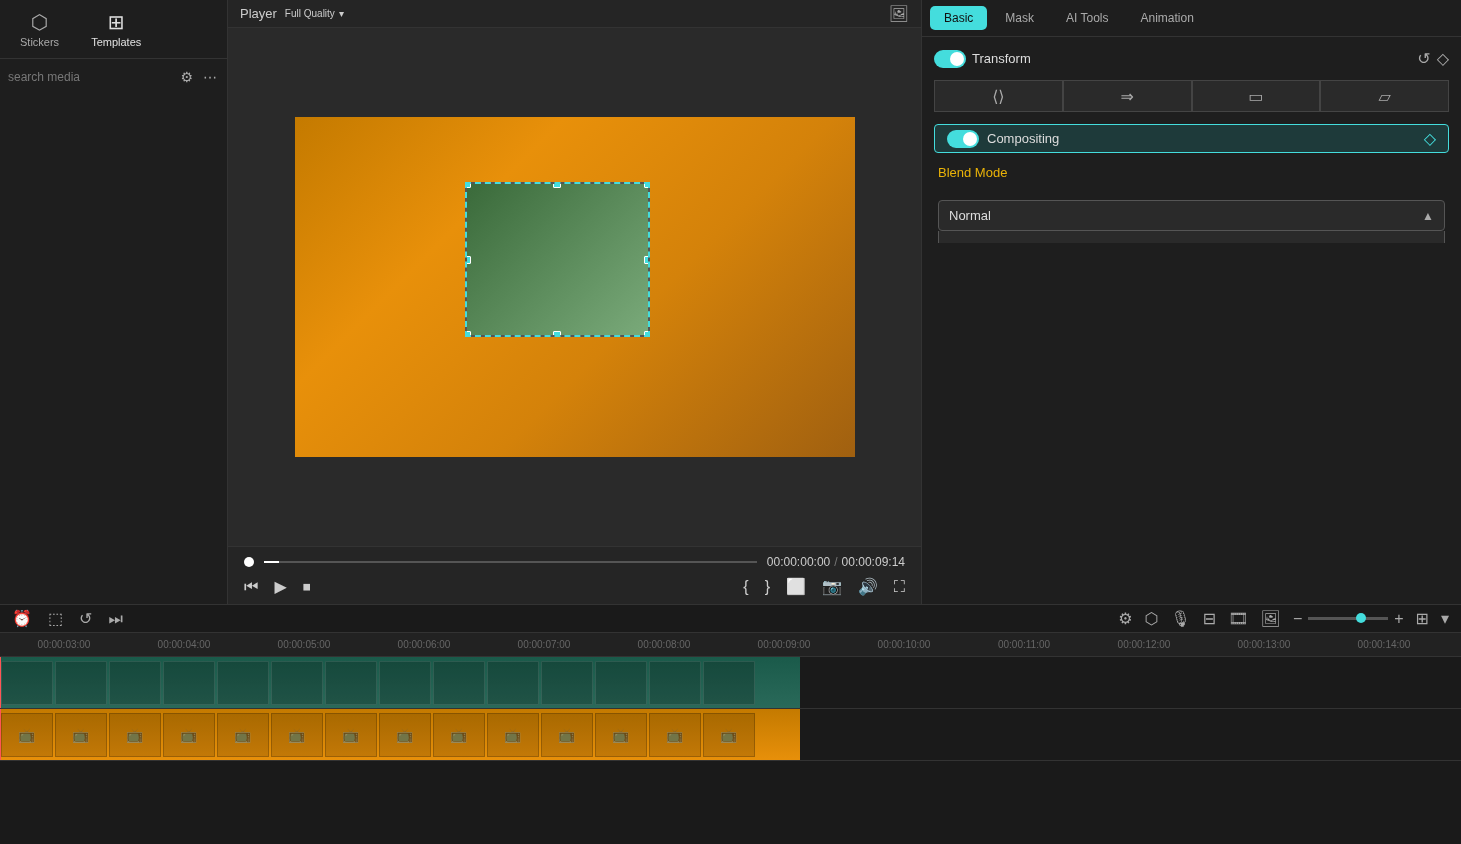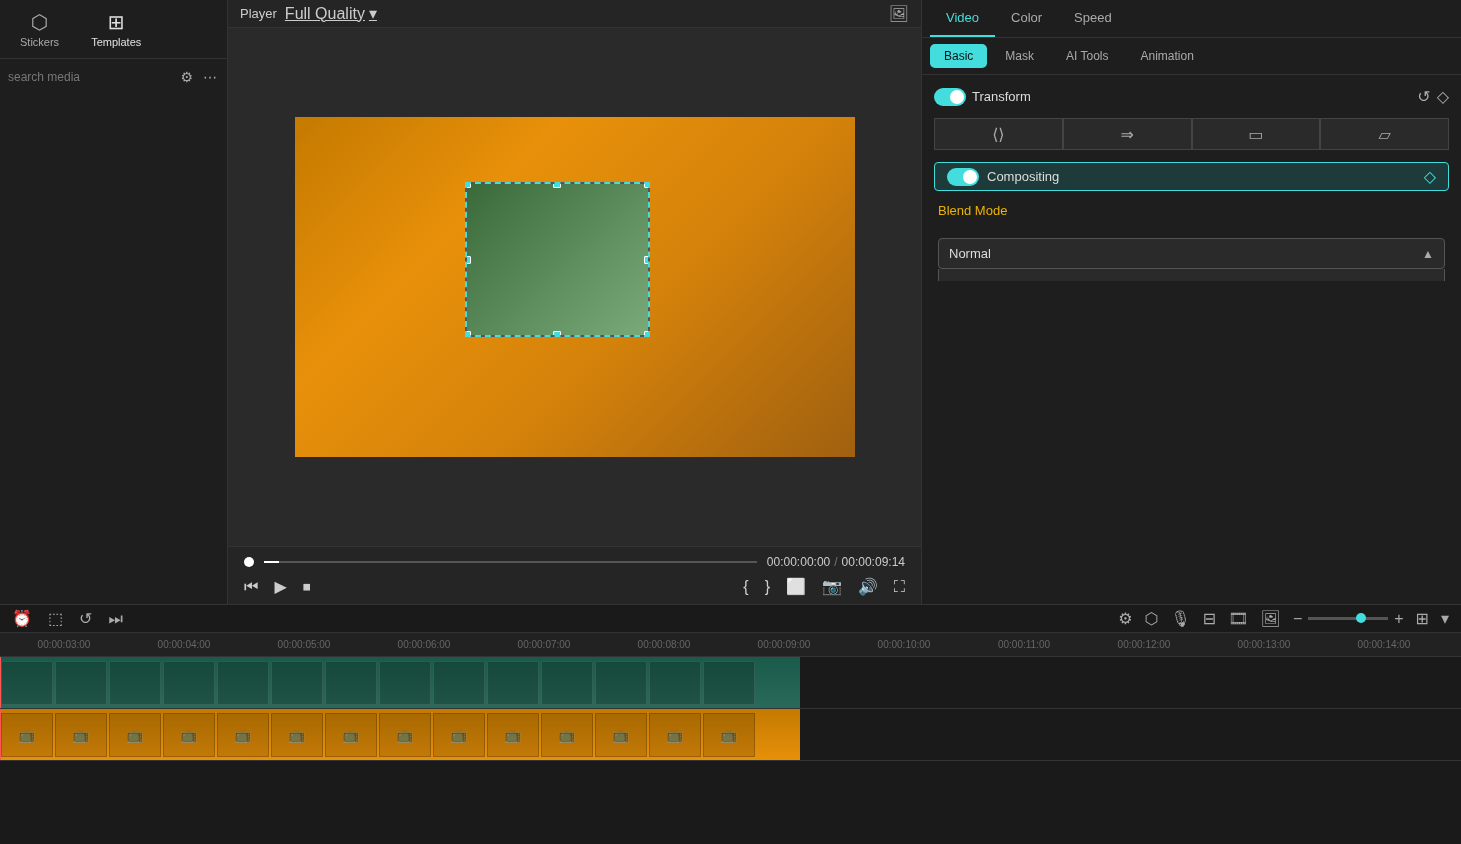--- a/index.html
+++ b/index.html
@@ -105,23 +105,22 @@
     .player-label {
       color: #ccc;
       font-size: 13px;
     }
 
     .quality-select {
       display: flex;
       align-items: center;
       gap: 4px;
       color: #ccc;
-      font-size: 16px;
-      cursor: pointer;
-      text-decoration: underline;
+      font-size: 10px;
+      cursor: pointer;
     }
 
     .player-header-right {
       margin-left: auto;
       color: #aaa;
       font-size: 16px;
     }
 
     .video-preview {
       flex: 1;
@@ -670,31 +669,20 @@
           <button class="ctrl-btn">⬜</button>
           <button class="ctrl-btn">📷</button>
           <button class="ctrl-btn">🔊</button>
           <button class="ctrl-btn">⛶</button>
         </div>
       </div>
     </div>
   </div>
 
   <div class="right-panel">
-    <div class="right-tabs-top">
-      <div class="right-tab active">
-        <span>Video</span>
-      </div>
-      <div class="right-tab">
-        <span>Color</span>
-      </div>
-      <div class="right-tab">
-        <span>Speed</span>
-      </div>
-    </div>
     <div class="right-subtabs">
       <div class="right-subtab active">
         <span>Basic</span>
       </div>
       <div class="right-subtab">
         <span>Mask</span>
       </div>
       <div class="right-subtab">
         <span>AI Tools</span>
       </div>

